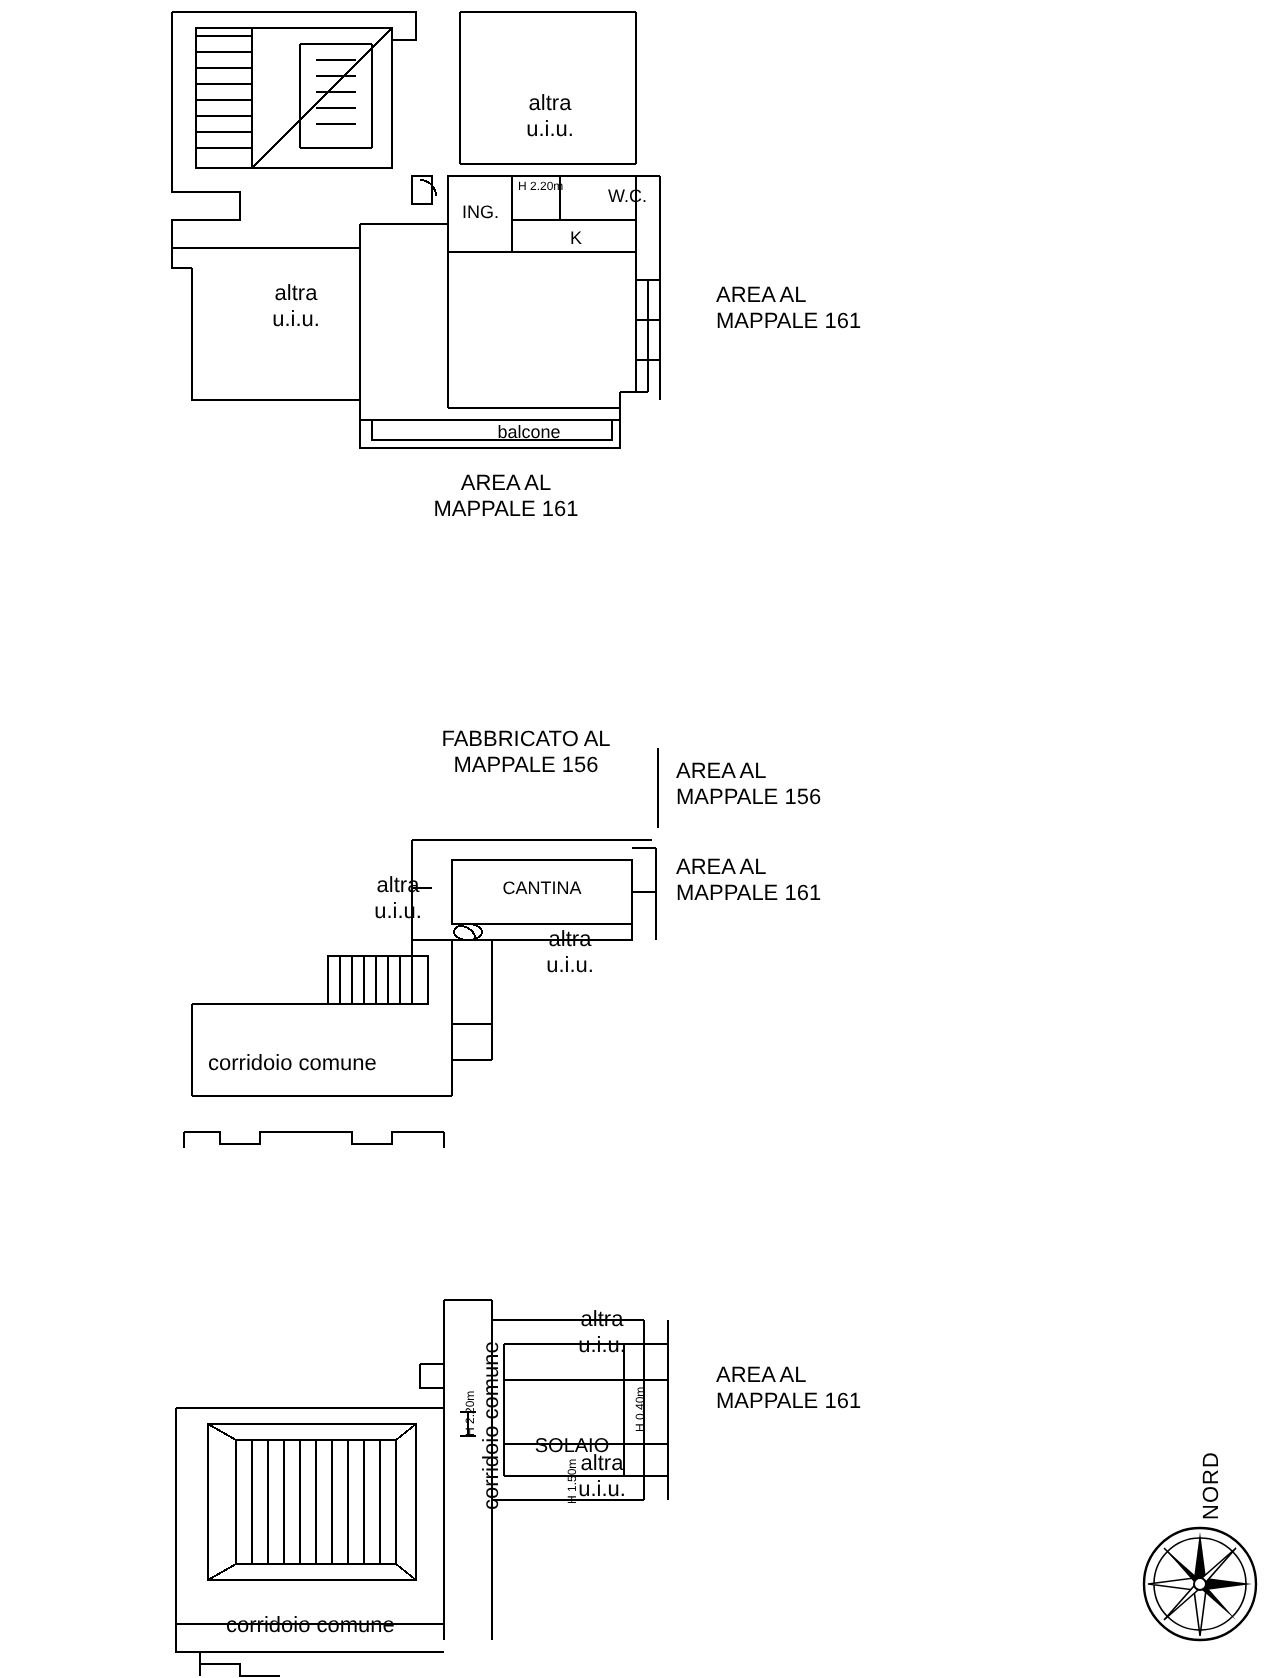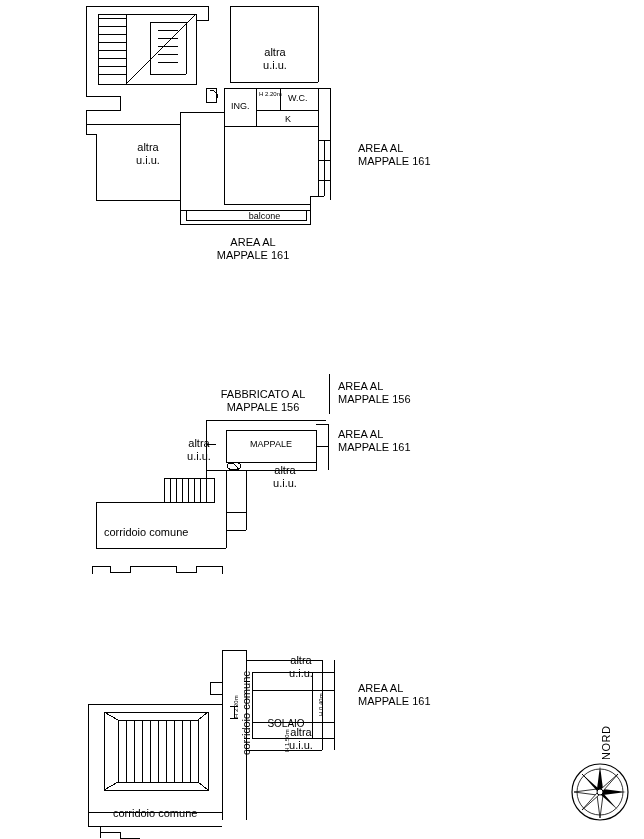--- a/index.html
+++ b/index.html
@@ -193,38 +193,38 @@
         <path d="M100 826 L100 838"></path>
       </g>
     </g>
   </svg>
 
   <div class="lbl c" style="left:275px; top:46px;">altra
 u.i.u.</div>
   <div class="lbl c" style="left:148px; top:141px;">altra
 u.i.u.</div>
   <div class="lbl" style="left:231px; top:100px; font-size:9px;text-align:right;">ING.</div>
-  <div class="lbl" style="left:288px; top:92px; font-size:9px;">W.C.</div>
+  <div class="lbl" style="left:304px; top:92px; font-size:9px;">W.C.</div>
   <div class="lbl" style="left:285px; top:113px; font-size:9px;">K</div>
   <div class="lbl xs" style="left:259px; top:91px;">H 2.20m</div>
   <div class="lbl c" style="left:244px; top:210px; font-size:9px;padding-left:41px;">balcone</div>
   <div class="lbl l" style="left:358px; top:142px;">AREA AL
 MAPPALE 161</div>
   <div class="lbl c" style="left:253px; top:236px;">AREA AL
 MAPPALE 161</div>
 
-  <div class="lbl c" style="left:263px; top:388px;">FABBRICATO AL
+  <div class="lbl c" style="left:263px; top:364px;">FABBRICATO AL
 MAPPALE 156</div>
   <div class="lbl l" style="left:338px; top:380px;">AREA AL
 MAPPALE 156</div>
   <div class="lbl l" style="left:338px; top:428px;">AREA AL
 MAPPALE 161</div>
   <div class="lbl c" style="left:199px; top:437px;">altra
 u.i.u.</div>
-  <div class="lbl c" style="left:271px; top:438px; font-size:9px;">MAPPALE</div>
+  <div class="lbl c" style="left:271px; top:438px; font-size:9px;">CANTINA</div>
   <div class="lbl c" style="left:285px; top:464px;">altra
 u.i.u.</div>
   <div class="lbl l" style="left:104px; top:526px;">corridoio comune</div>
 
   <div class="vert-cc" style="left:240px; top:755px;">corridoio comune</div>
   <div class="lbl c" style="left:301px; top:654px;">altra
 u.i.u.</div>
   <div class="lbl c" style="left:286px; top:717px; font-size:10px;">SOLAIO</div>
   <div class="lbl c" style="left:301px; top:726px;">altra
 u.i.u.</div>

